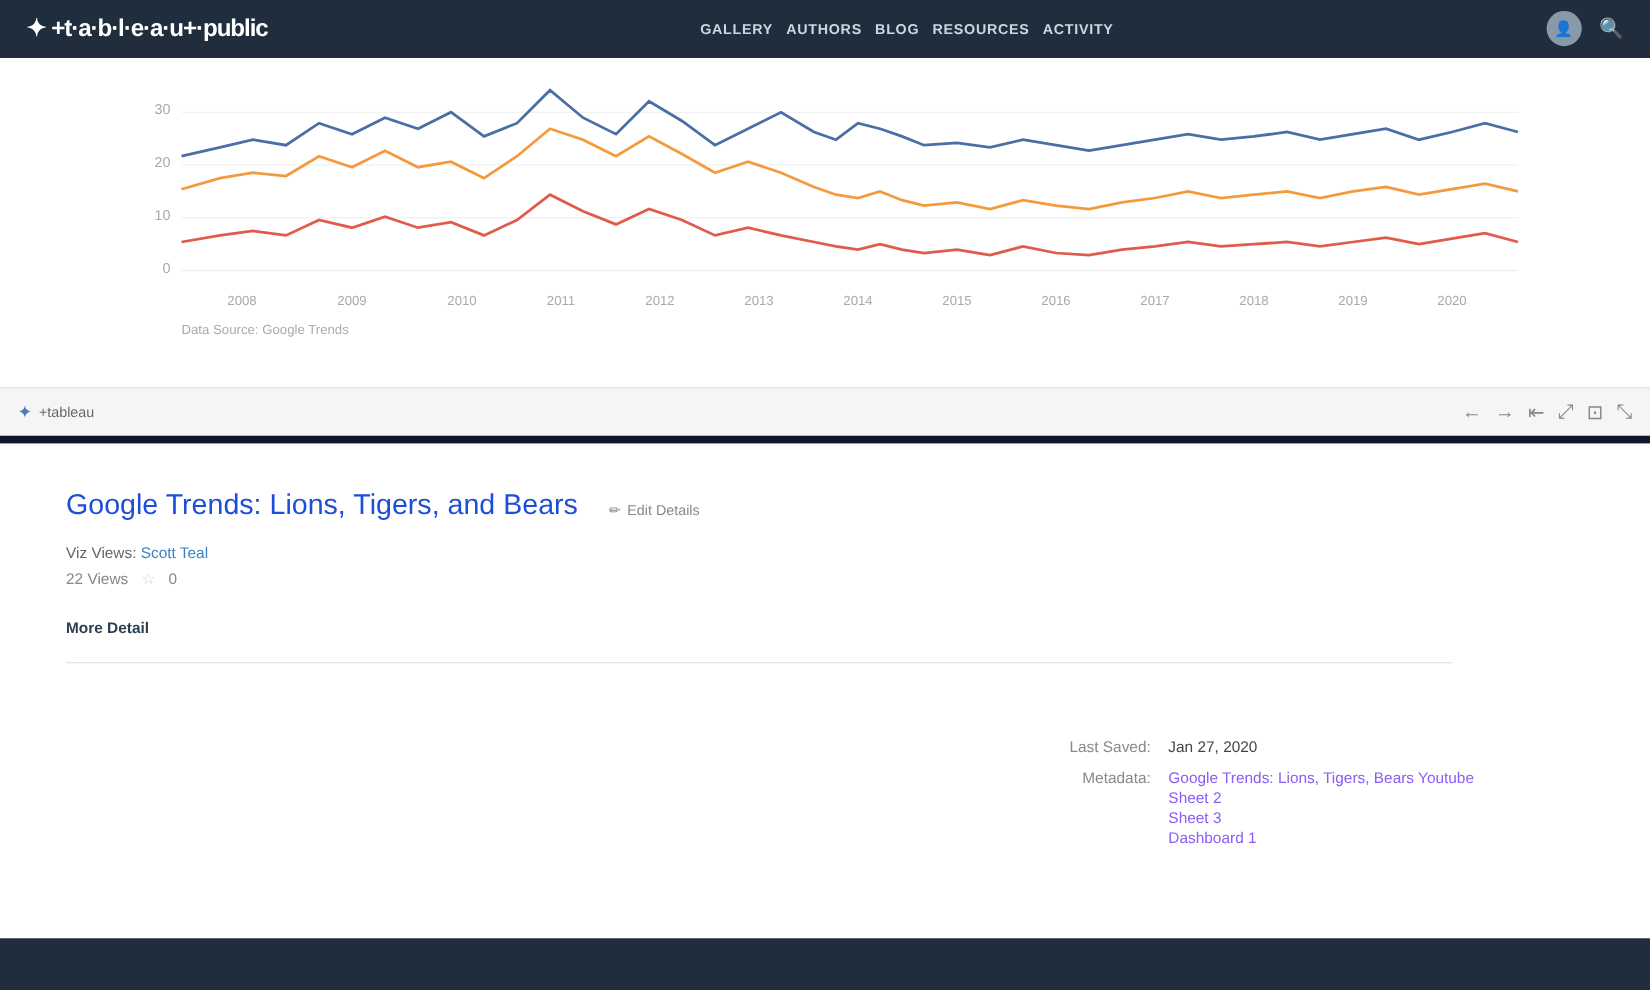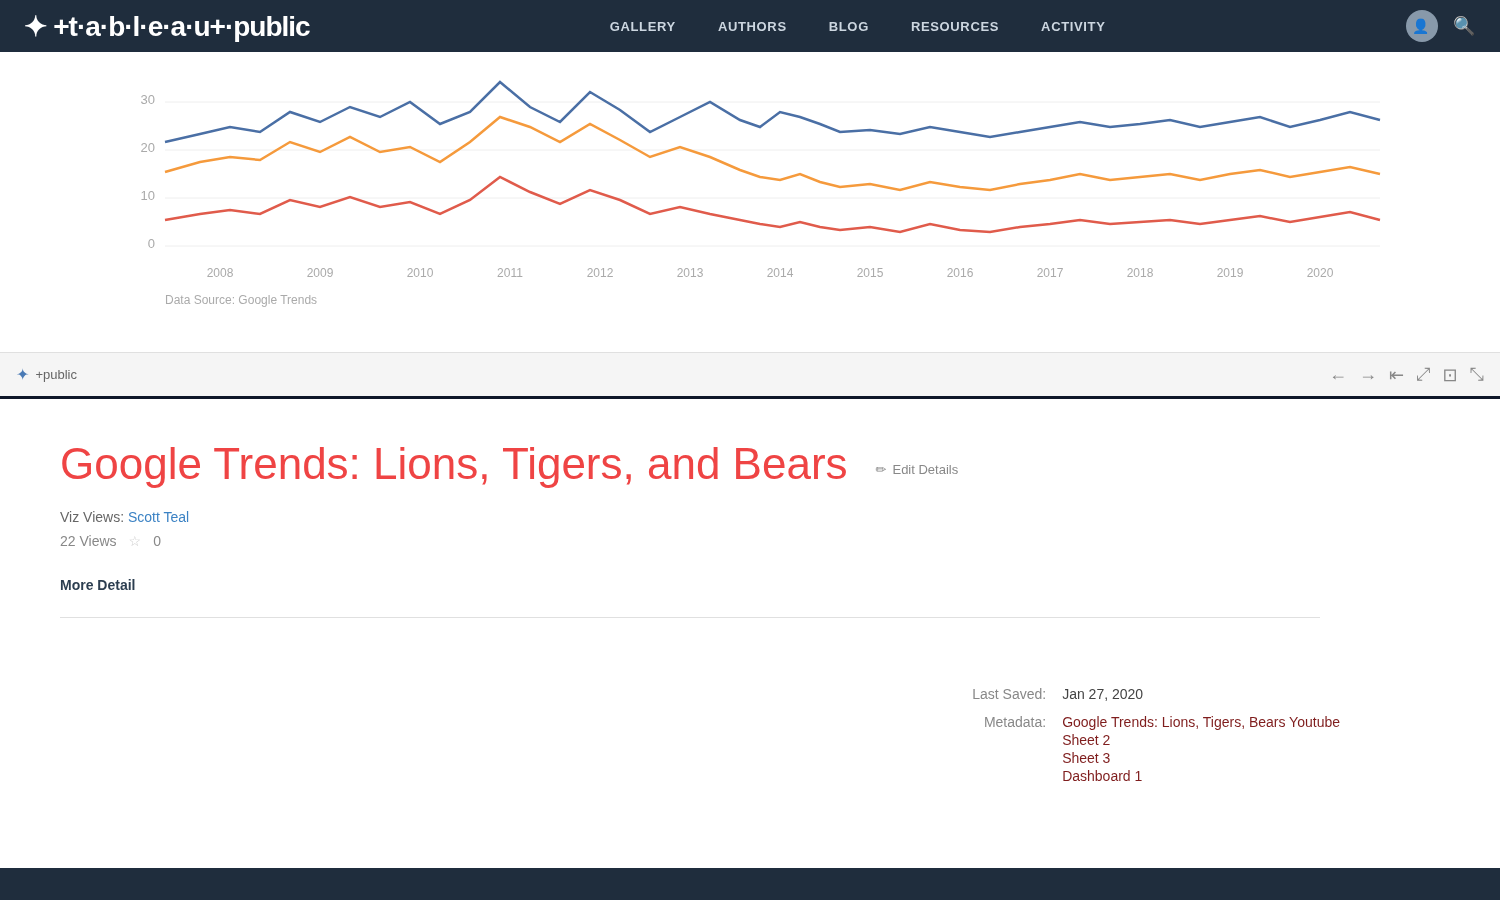--- a/index.html
+++ b/index.html
@@ -17,28 +17,28 @@
       padding: 0 24px;
       z-index: 100;
     }
     .navbar-logo {
       display: flex;
       align-items: center;
       gap: 8px;
     }
     .navbar-logo-icon {
       color: #fff;
-      font-size: 28px;
+      font-size: 22px;
       font-weight: bold;
       letter-spacing: -1px;
     }
     .navbar-links {
       display: flex;
       align-items: center;
-      gap: 42px;
+      gap: 12px;
     }
     .navbar-links a {
       color: #ccd6e0;
       text-decoration: none;
       font-size: 13px;
       font-weight: 600;
       letter-spacing: 0.05em;
       text-transform: uppercase;
     }
     .navbar-right {
@@ -61,21 +61,21 @@
 
     
     .main-content {
       margin-top: 52px;
       padding: 0;
     }
 
     
     .chart-container {
       background: #d946ef;
-      border-bottom: 3px solid #0f172a;
+      border-bottom: 7px solid #0f172a;
       padding: 0;
     }
     .chart-inner {
       background: #fff;
       margin: 0 auto;
       position: relative;
       height: 300px;
       overflow: hidden;
     }
     .chart-svg-wrapper {
@@ -112,23 +112,23 @@
     .chart-toolbar-right span {
       cursor: pointer;
     }
 
     
     .viz-info {
       padding: 40px 60px 30px 60px;
       max-width: 1380px;
     }
     .viz-title {
-      font-size: 44px;
+      font-size: 26px;
       font-weight: 300;
-      color: #ef4444;
+      color: #1d4ed8;
       margin-bottom: 10px;
     }
     .viz-author {
       font-size: 14px;
       color: #666;
       margin-bottom: 8px;
     }
     .viz-author a {
       color: #3b82c4;
       text-decoration: none;
@@ -184,21 +184,21 @@
       min-width: 160px;
       text-align: right;
       padding-right: 16px;
     }
     .details-value {
       color: #444;
     }
     .details-value .metadata-item {
       display: block;
       margin-bottom: 2px;
-      color: #7f1d1d;
+      color: #8b5cf6;
     }
 
     
     .footer {
       background: #1f2d3d;
       color: #ccd6e0;
       padding: 48px 60px 40px 60px;
       margin-top: 40px;
     }
   </style>
@@ -262,21 +262,21 @@
 
         <polyline fill="none" stroke="#e05b4b" stroke-width="2.5" points="165,168 200,162 230,158 260,162 290,148 320,155 350,145 380,155 410,150 440,162 470,148 500,125 530,140 560,152 590,138 620,148 650,162 680,155 710,162 740,168 760,172 780,175 800,170 820,175 840,178 870,175 900,180 930,172 960,178 990,180 1020,175 1050,172 1080,168 1110,172 1140,170 1170,168 1200,172 1230,168 1260,164 1290,170 1320,165 1350,160 1380,168"></polyline>
 
         <text x="165" y="252" font-size="12" fill="#aaa">Data Source: Google Trends</text>
       </svg>
     </div>
 
     <div class="chart-toolbar">
       <div class="chart-toolbar-logo">
         <span class="chart-toolbar-logo-icon">✦</span>
-        <span>+public</span>
+        <span>+tableau</span>
       </div>
       <div class="chart-toolbar-right">
         <span>←</span>
         <span>→</span>
         <span>⇤</span>
         <span>⤢</span>
         <span>⊡</span>
         <span>⤡</span>
       </div>
     </div>

